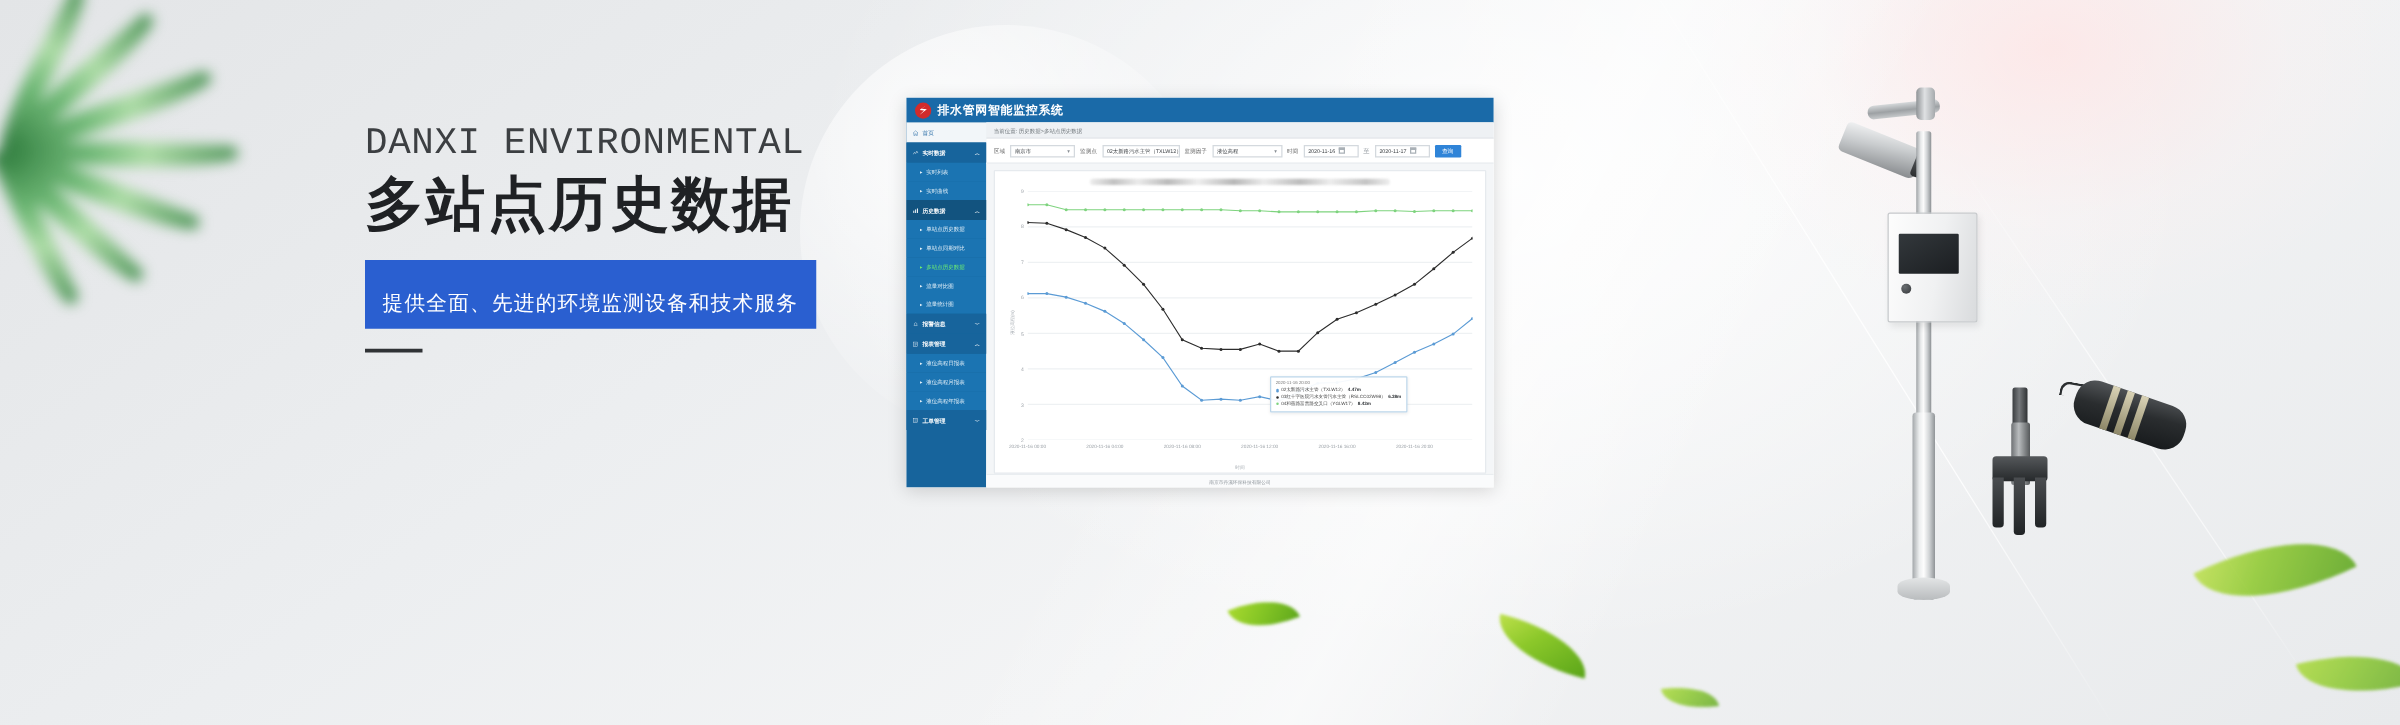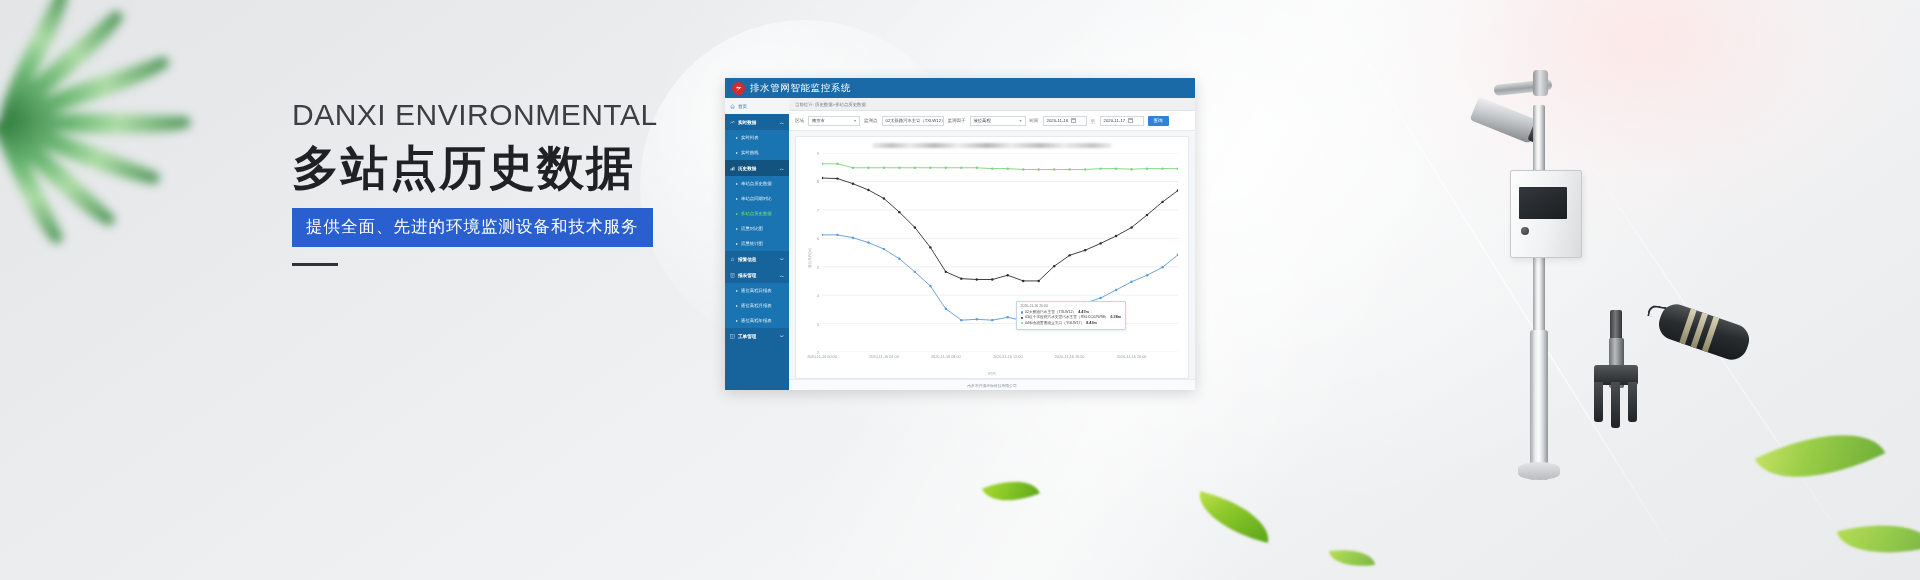--- a/index.html
+++ b/index.html
@@ -49,35 +49,35 @@
   
   .fleaf { position: absolute; filter: blur(1.2px); }
   .fleaf i {
     display: block; width: 100%; height: 100%;
     border-radius: 0 100% 0 100%;
     background: linear-gradient(135deg, #a8d92f 0%, #86c625 45%, #5fa81c 100%);
   }
   .fleaf.big i { background: linear-gradient(135deg, #bde04a 0%, #8cc82a 40%, #5aa519 100%); }
 
   
-  .textblock { position: absolute; left: 292px; top: 98px; width: 420px; }
+  .textblock { position: absolute; left: 292px; top: 98px; width: 420px; font-family: Liberation Mono, monospace; }
   .en-title {
     font-size: 30px; letter-spacing: 0.5px; line-height: 34px;
     color: #3c3f42; font-weight: 400; white-space: nowrap;
   }
   .cn-title {
     margin-top: 8px;
     font-size: 47px; font-weight: 700; letter-spacing: 2px;
     color: #1f2124; line-height: 56px; white-space: nowrap;
   }
   .tagline {
     display: inline-block; margin-top: 12px;
     background: #2a5fd0;
     color: #fff; font-size: 16.5px; letter-spacing: 1px;
-    padding: 8px 14px 9px 14px; white-space: nowrap;
+    padding: 24px 14px 9px 14px; white-space: nowrap;
   }
   .desc {
     margin-top: 14px; width: 392px;
     font-size: 11.5px; line-height: 15px; color: #9a9da1;
   }
   .motto {
     margin-top: 16px; font-size: 21px; letter-spacing: 3px;
     color: #3a3d40; white-space: nowrap;
   }
   .rule { margin-top: 16px; width: 46px; height: 3px; background: #303336; }
@@ -97,21 +97,21 @@
   .app-logo {
     width: 13px; height: 13px; border-radius: 50%;
     background: #d22b2b; position: relative; flex: none;
   }
   .app-logo::after {
     content: ""; position: absolute; left: 3.5px; top: 2.5px;
     width: 6px; height: 8px;
     background: #fff;
     clip-path: polygon(100% 0, 30% 38%, 100% 42%, 0 100%, 62% 55%, 0 50%);
   }
-  .app-title { color: #fff; font-size: 9.5px; font-weight: 400; letter-spacing: .6px; text-align: center; }
+  .app-title { color: #fff; font-size: 9.5px; font-weight: 700; letter-spacing: .6px; text-align: center; }
 
   .app-body { display: flex; height: 292px; }
 
   
   .sidebar { width: 64px; background: #17649c; flex: none; }
   .side-item {
     height: 16px; display: flex; align-items: center;
     padding-left: 5px; gap: 3px; color: #dce9f3;
     font-size: 4.6px; position: relative;
   }

